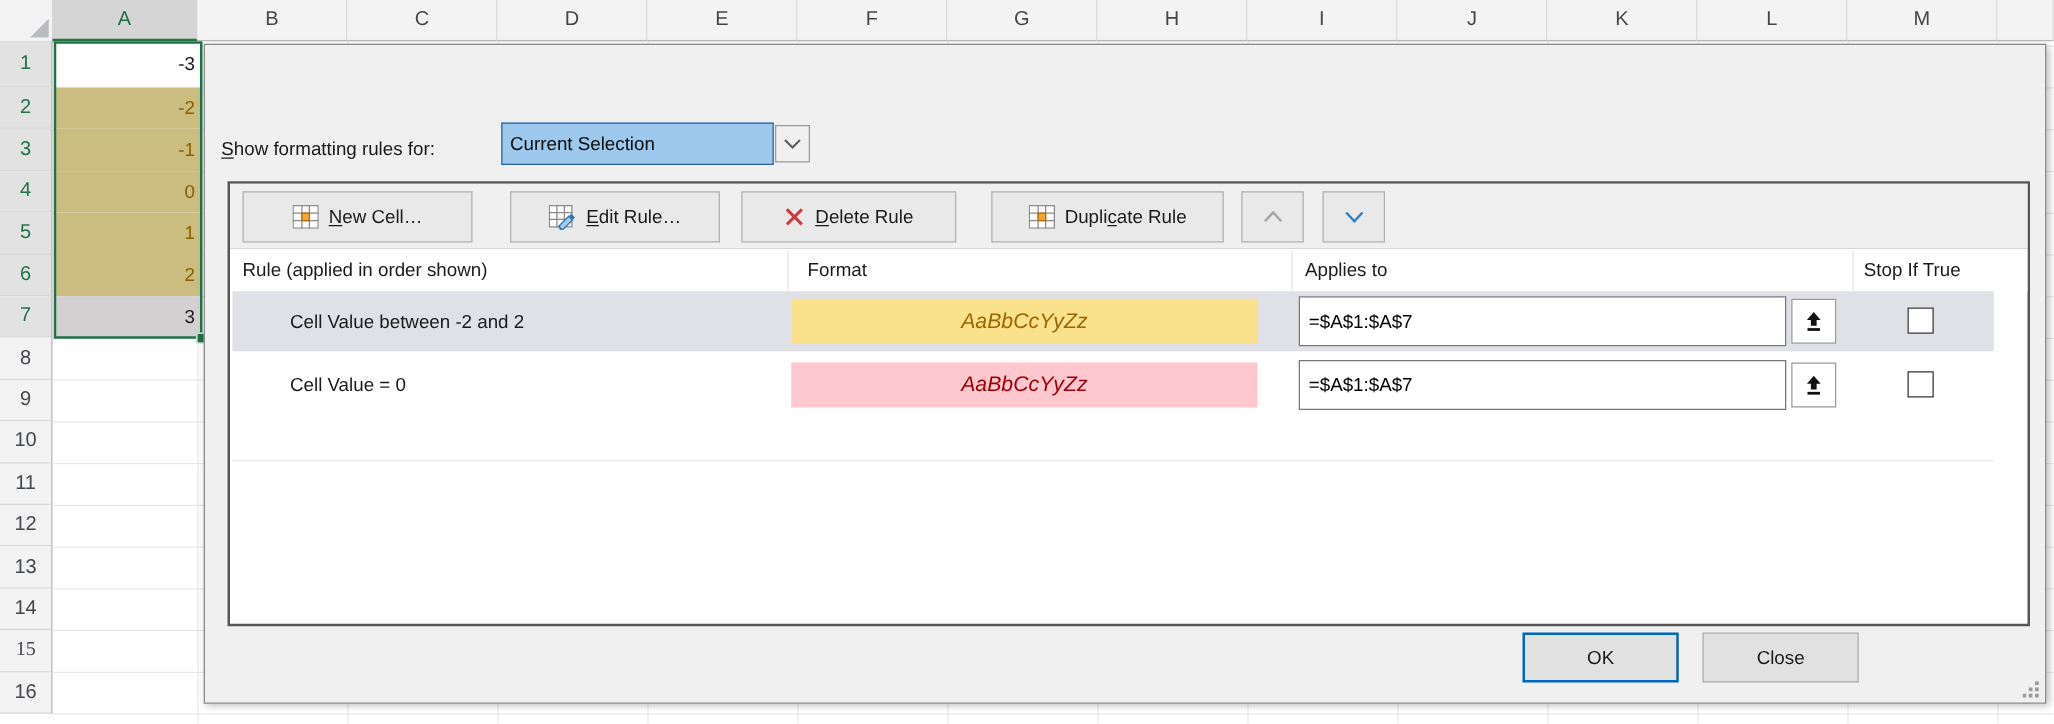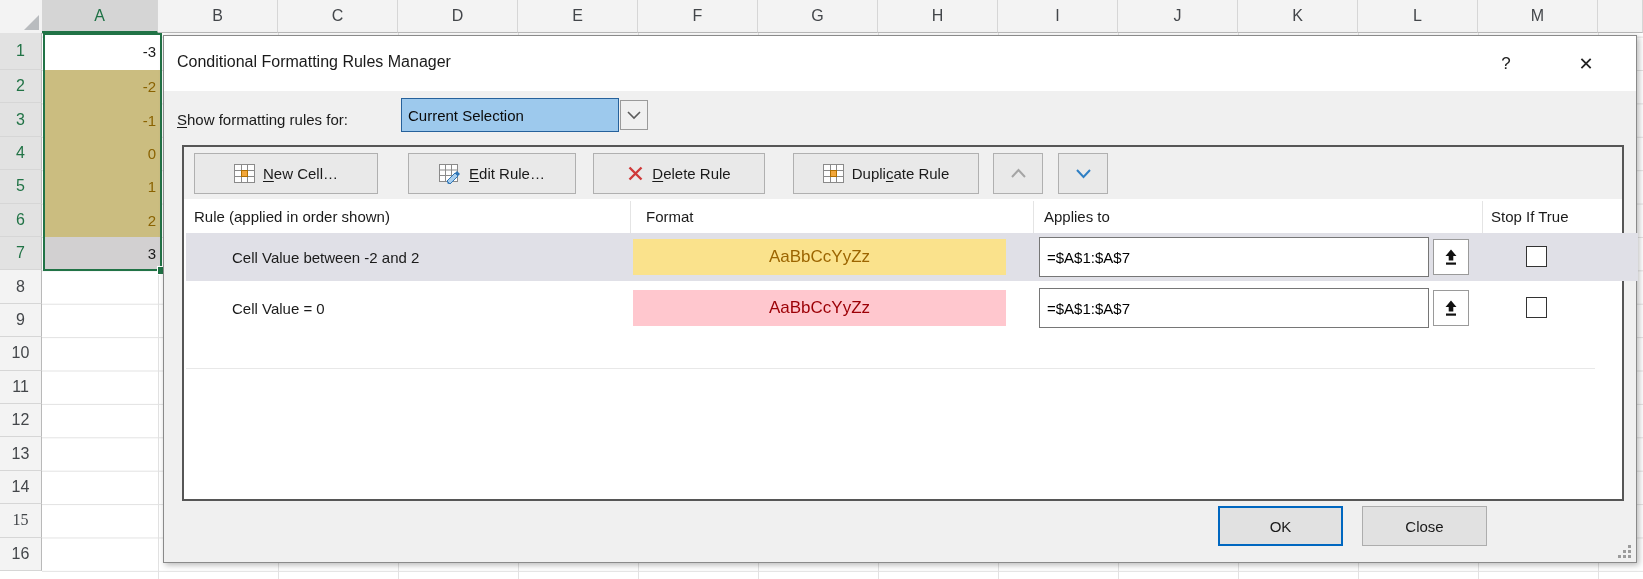--- a/index.html
+++ b/index.html
@@ -53,24 +53,24 @@
   .tbtn{position:absolute;top:6px;height:41px;background:#e9e9e9;border:1px solid #b0b0b0;box-sizing:border-box;
     display:flex;align-items:center;justify-content:center;gap:8px;font-size:15px;color:#1a1a1a;}
   .movebtn{position:absolute;top:6px;width:50px;height:41px;background:#e9e9e9;border:1px solid #b0b0b0;box-sizing:border-box;
     display:flex;align-items:center;justify-content:center;}
 
   .listhead{position:absolute;left:0;top:52px;right:0;height:34px;background:#fff;font-size:15px;color:#1a1a1a;}
   .lh{position:absolute;top:0;height:34px;display:flex;align-items:center;}
   .vsep{position:absolute;top:54px;width:1px;height:32px;background:#e4e4e4;}
 
   .rulerow{position:absolute;left:2px;width:1409px;height:48px;}
-  .rulerow.sel{background:#e0e0e7;padding-left:43px;}
+  .rulerow.sel{background:#e0e0e7;}
   .rulename{position:absolute;left:46px;top:0;height:48px;display:flex;align-items:center;font-size:15px;color:#1a1a1a;}
   .swatch{position:absolute;left:447px;top:6px;width:373px;height:36px;display:flex;align-items:center;justify-content:center;
-    font-size:17px;}
+    font-size:17px;font-style:italic;}
   .applies{position:absolute;left:853px;top:4px;width:390px;height:40px;background:#fff;border:1px solid #767676;
     box-sizing:border-box;display:flex;align-items:center;padding-left:7px;font-size:15px;color:#000;}
   .refbtn{position:absolute;left:1247px;top:6px;width:36px;height:36px;background:#fff;border:1px solid #9a9a9a;
     box-sizing:border-box;display:flex;align-items:center;justify-content:center;}
   .chk{position:absolute;left:1340px;top:13px;width:21px;height:21px;background:#fff;border:1px solid #333;box-sizing:border-box;}
   .row2border{position:absolute;left:2px;top:221px;width:1409px;height:1px;background:#e8e8e8;}
 
   .footbtn{position:absolute;top:470px;width:125px;height:40px;background:#e1e1e1;border:1px solid #adadad;
     box-sizing:border-box;display:flex;align-items:center;justify-content:center;font-size:15px;color:#1a1a1a;}
   .okbtn{left:1054px;border:2px solid #0067c0;}
@@ -129,25 +129,20 @@
         <div class="acell" style="top: 136.8px; height: 33.4px; background: rgb(203, 189, 128); color: rgb(138, 98, 0);">0</div>
         <div class="acell" style="top: 170.2px; height: 33.4px; background: rgb(203, 189, 128); color: rgb(138, 98, 0);">1</div>
         <div class="acell" style="top: 203.6px; height: 33.4px; background: rgb(203, 189, 128); color: rgb(138, 98, 0);">2</div>
         <div class="acell" style="top: 237px; height: 33.4px; background: rgb(210, 208, 209); color: rgb(26, 26, 26);">3</div>
       </div>
     <div class="selbox"></div>
     <div class="fillhandle"></div>
   </div>
 
   <div class="dialog">
-    <div class="titlebar">
-      <span class="dlg-title">Conditional Formatting Rules Manager</span>
-      <span class="titlebtn helpbtn">?</span>
-      <span class="titlebtn closebtn">✕</span>
-    </div>
 
     <div class="showrow">
       <span class="showlbl"><span class="accel">S</span><span>how formatting rules for:</span></span>
     </div>
     <div class="combo">
       <span>Current Selection</span>
     </div>
     <div class="combo-arrow">
       <svg width="16" height="10">
           <polyline points="2,2 8,8 14,2" stroke="#5b5b5b" stroke-width="1.6" fill="none"></polyline>

